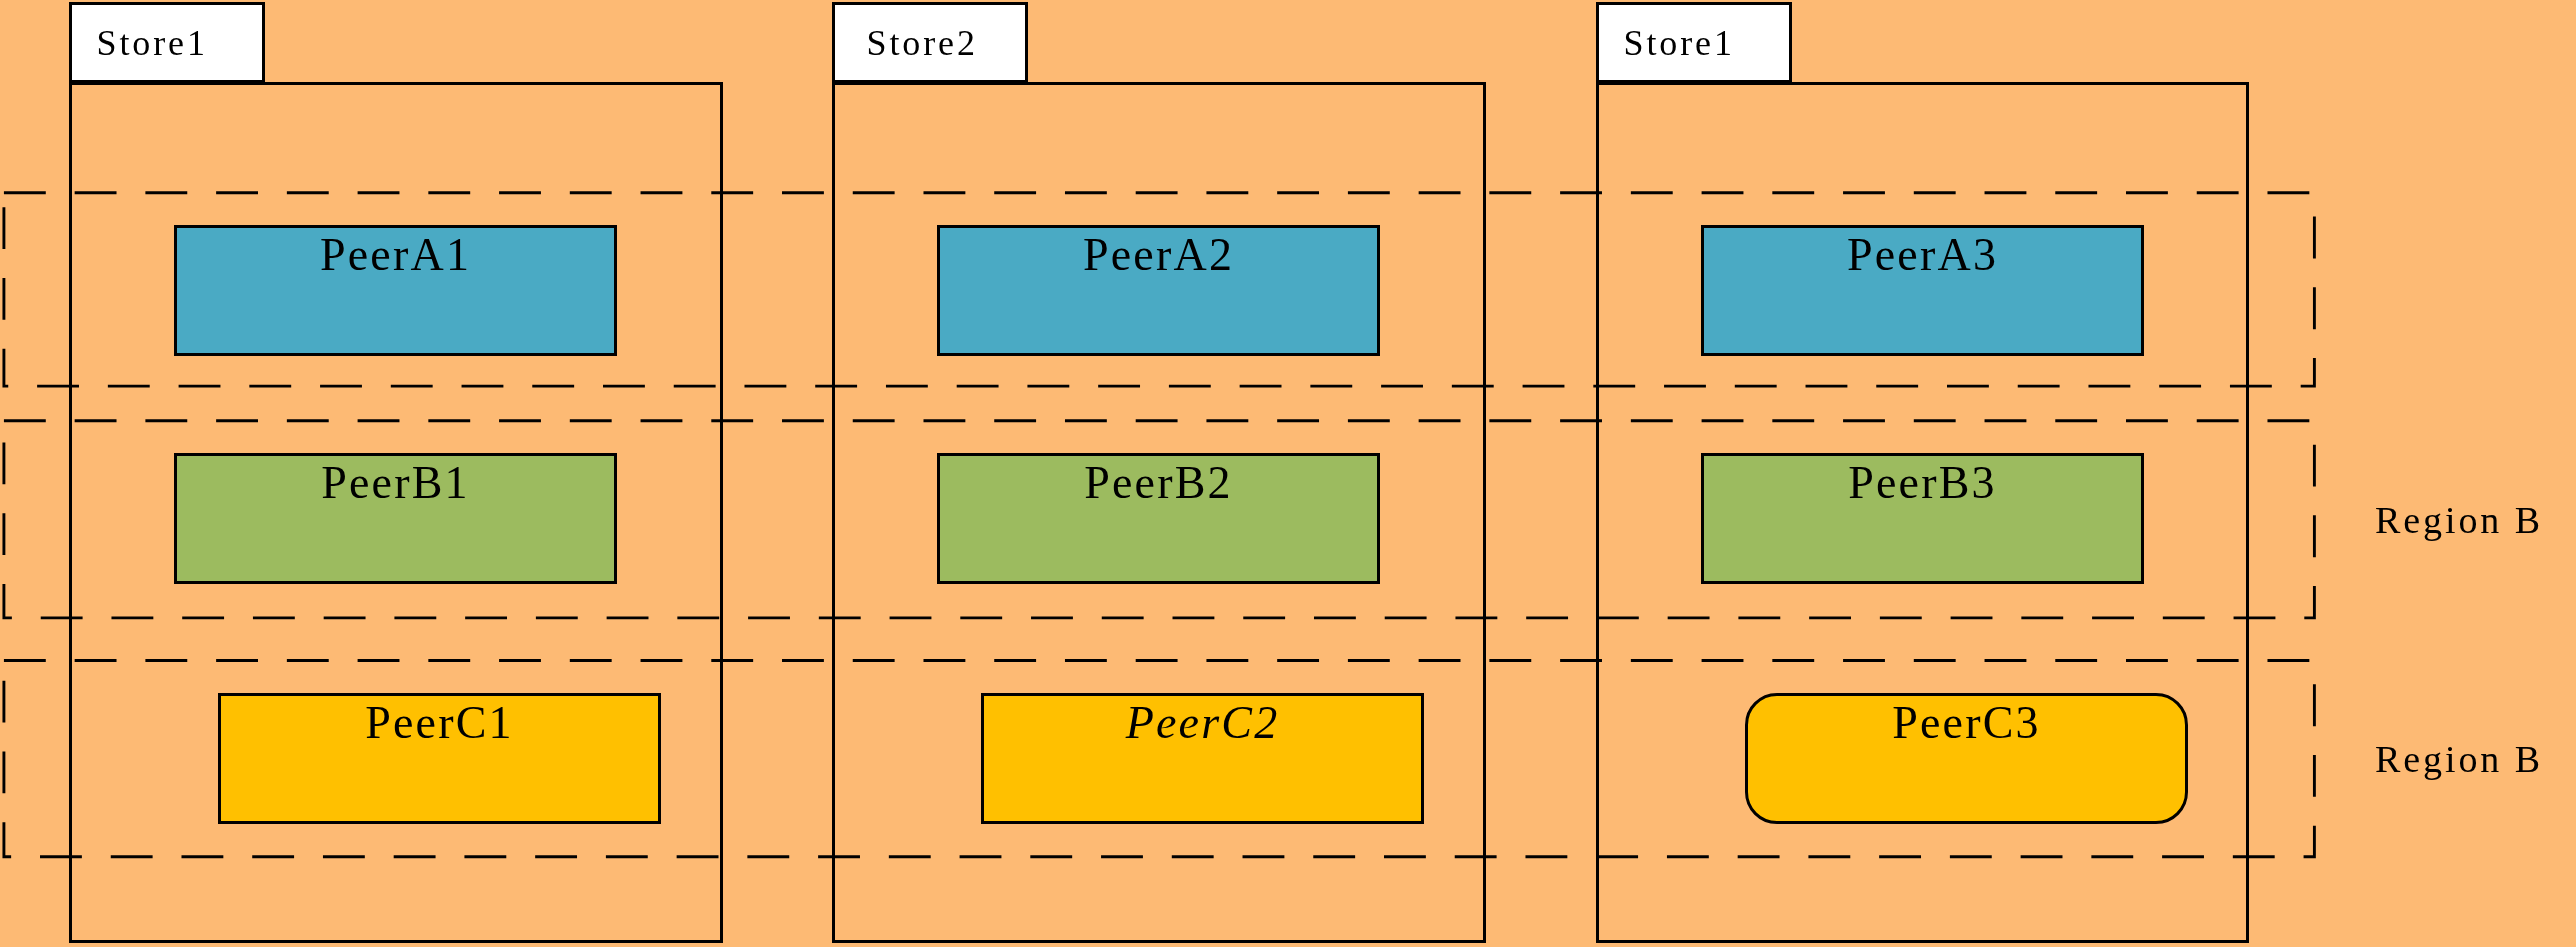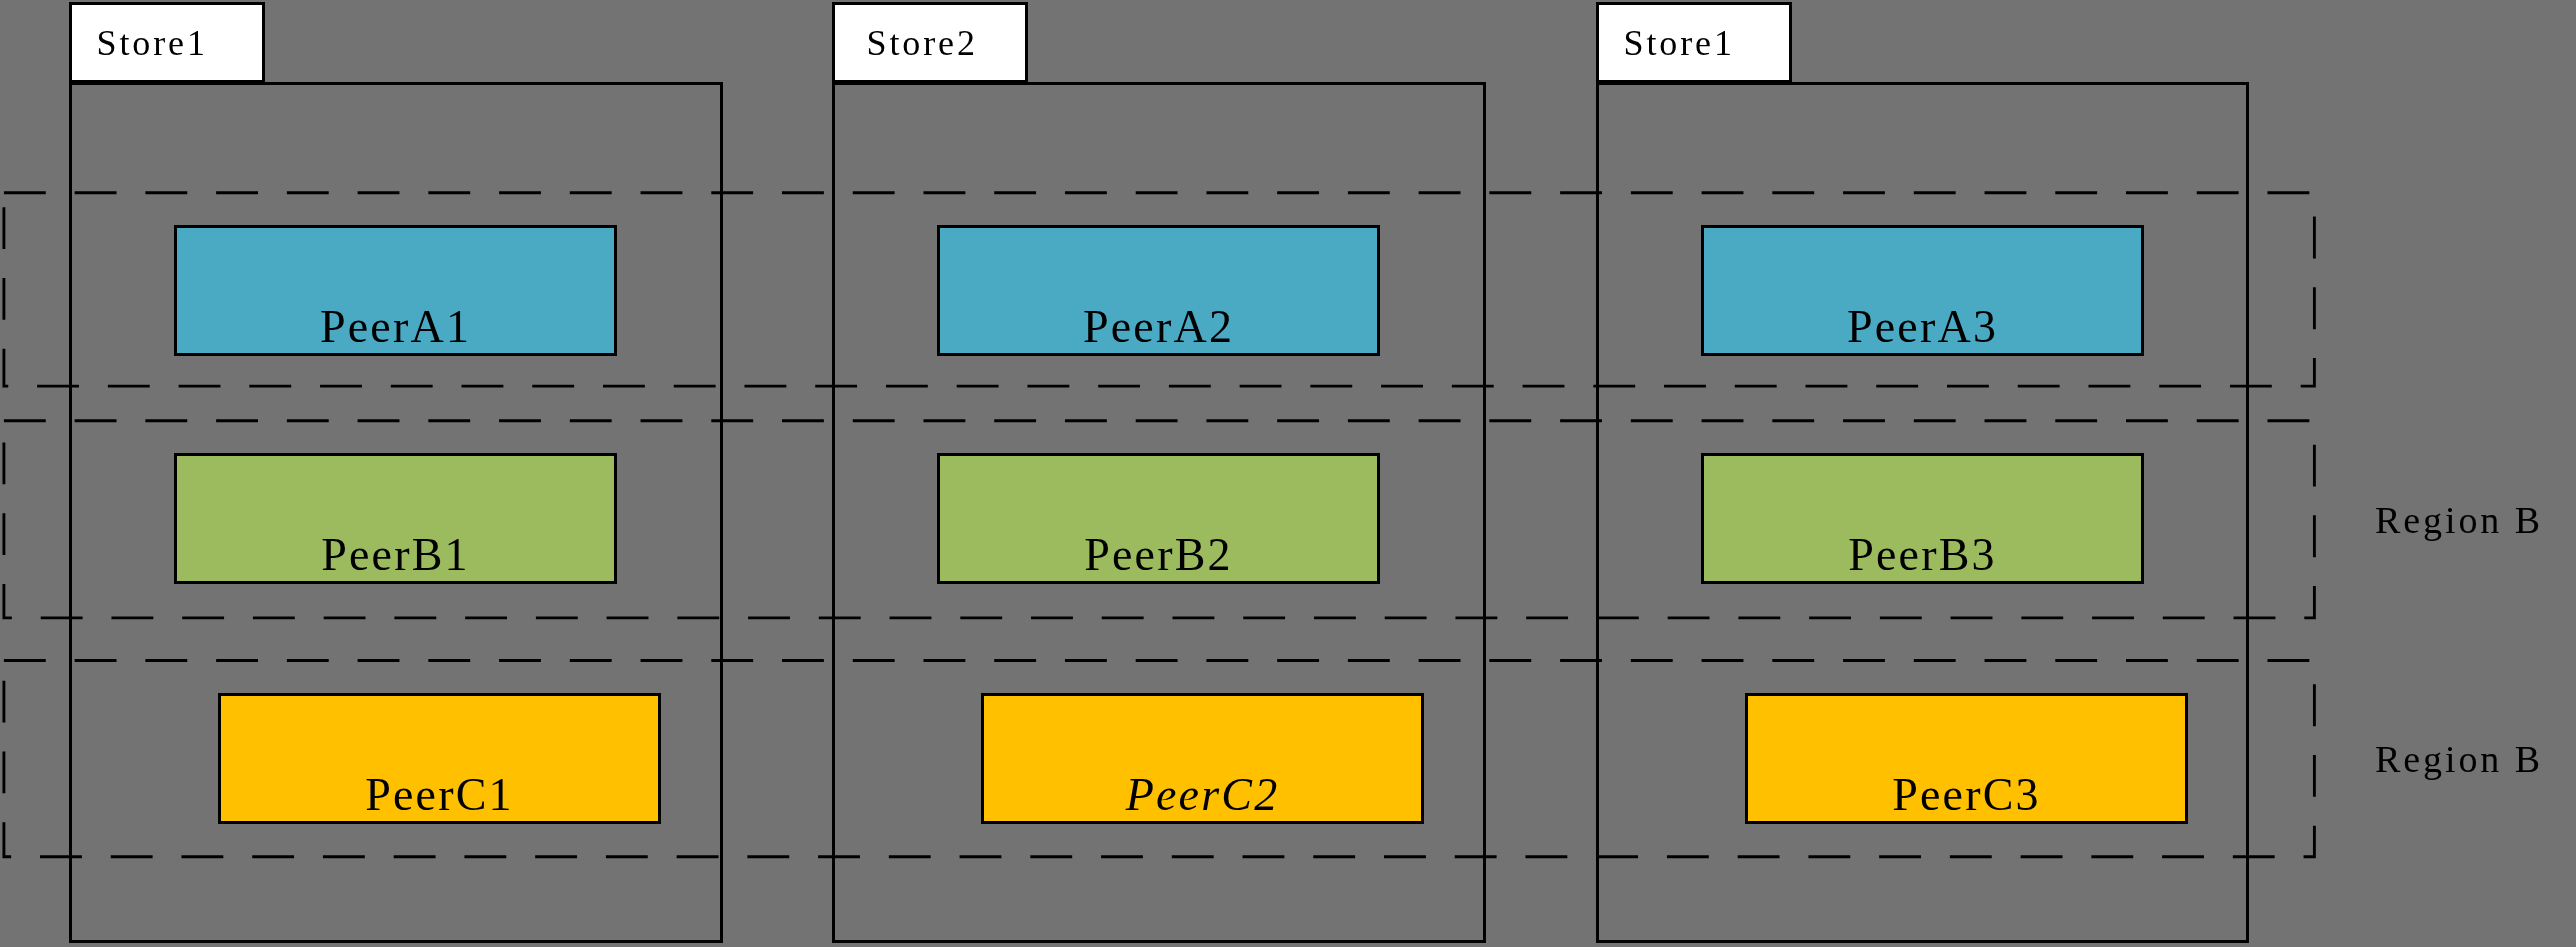--- a/index.html
+++ b/index.html
@@ -4,21 +4,21 @@
 <style>
   html, body {
     margin: 0;
     padding: 0;
     background: #ffffff;
   }
   #canvas {
     position: relative;
     width: 2576px;
     height: 947px;
-    background: #737373;
+    background: #fdba74;
     font-family: "Liberation Serif", "DejaVu Serif", serif;
     color: #000000;
     overflow: hidden;
   }
   
   .folder-tab {
     position: absolute;
     top: 2.2px;
     height: 81px;
     width: 196px;
@@ -60,21 +60,21 @@
     pointer-events: none;
   }
   
   .peer {
     position: absolute;
     width: 443px;
     height: 131px;
     border: 3.6px solid #000;
     box-sizing: border-box;
     display: flex;
-    align-items: flex-end;
+    align-items: flex-start;
     justify-content: center;
     z-index: 4;
   }
   .peer .peer-label {
     font-size: 46px;
     letter-spacing: 2.2px;
     white-space: nowrap;
   }
   .col-1 .peer { left: 174px; }
   .col-2 .peer { left: 937px; }
@@ -148,21 +148,21 @@
     <div class="folder-tab">
       <span class="tab-label">Store1</span>
     </div>
     <div class="folder-body"></div>
     <div class="peer row-a" style="background-color: rgb(74, 170, 196);">
       <span class="peer-label">PeerA3</span>
     </div>
     <div class="peer row-b" style="background-color: rgb(156, 187, 95);">
       <span class="peer-label">PeerB3</span>
     </div>
-    <div class="peer row-c" style="background-color: rgb(255, 192, 0);">
+    <div class="peer row-c" style="background-color: rgb(255, 192, 0); border-radius: 32px;">
       <span class="peer-label">PeerC3</span>
     </div>
   </div>
 
   <div class="region-label band-b">Region B</div>
   <div class="region-label band-c">Region B</div>
 
 </div>
 
 

